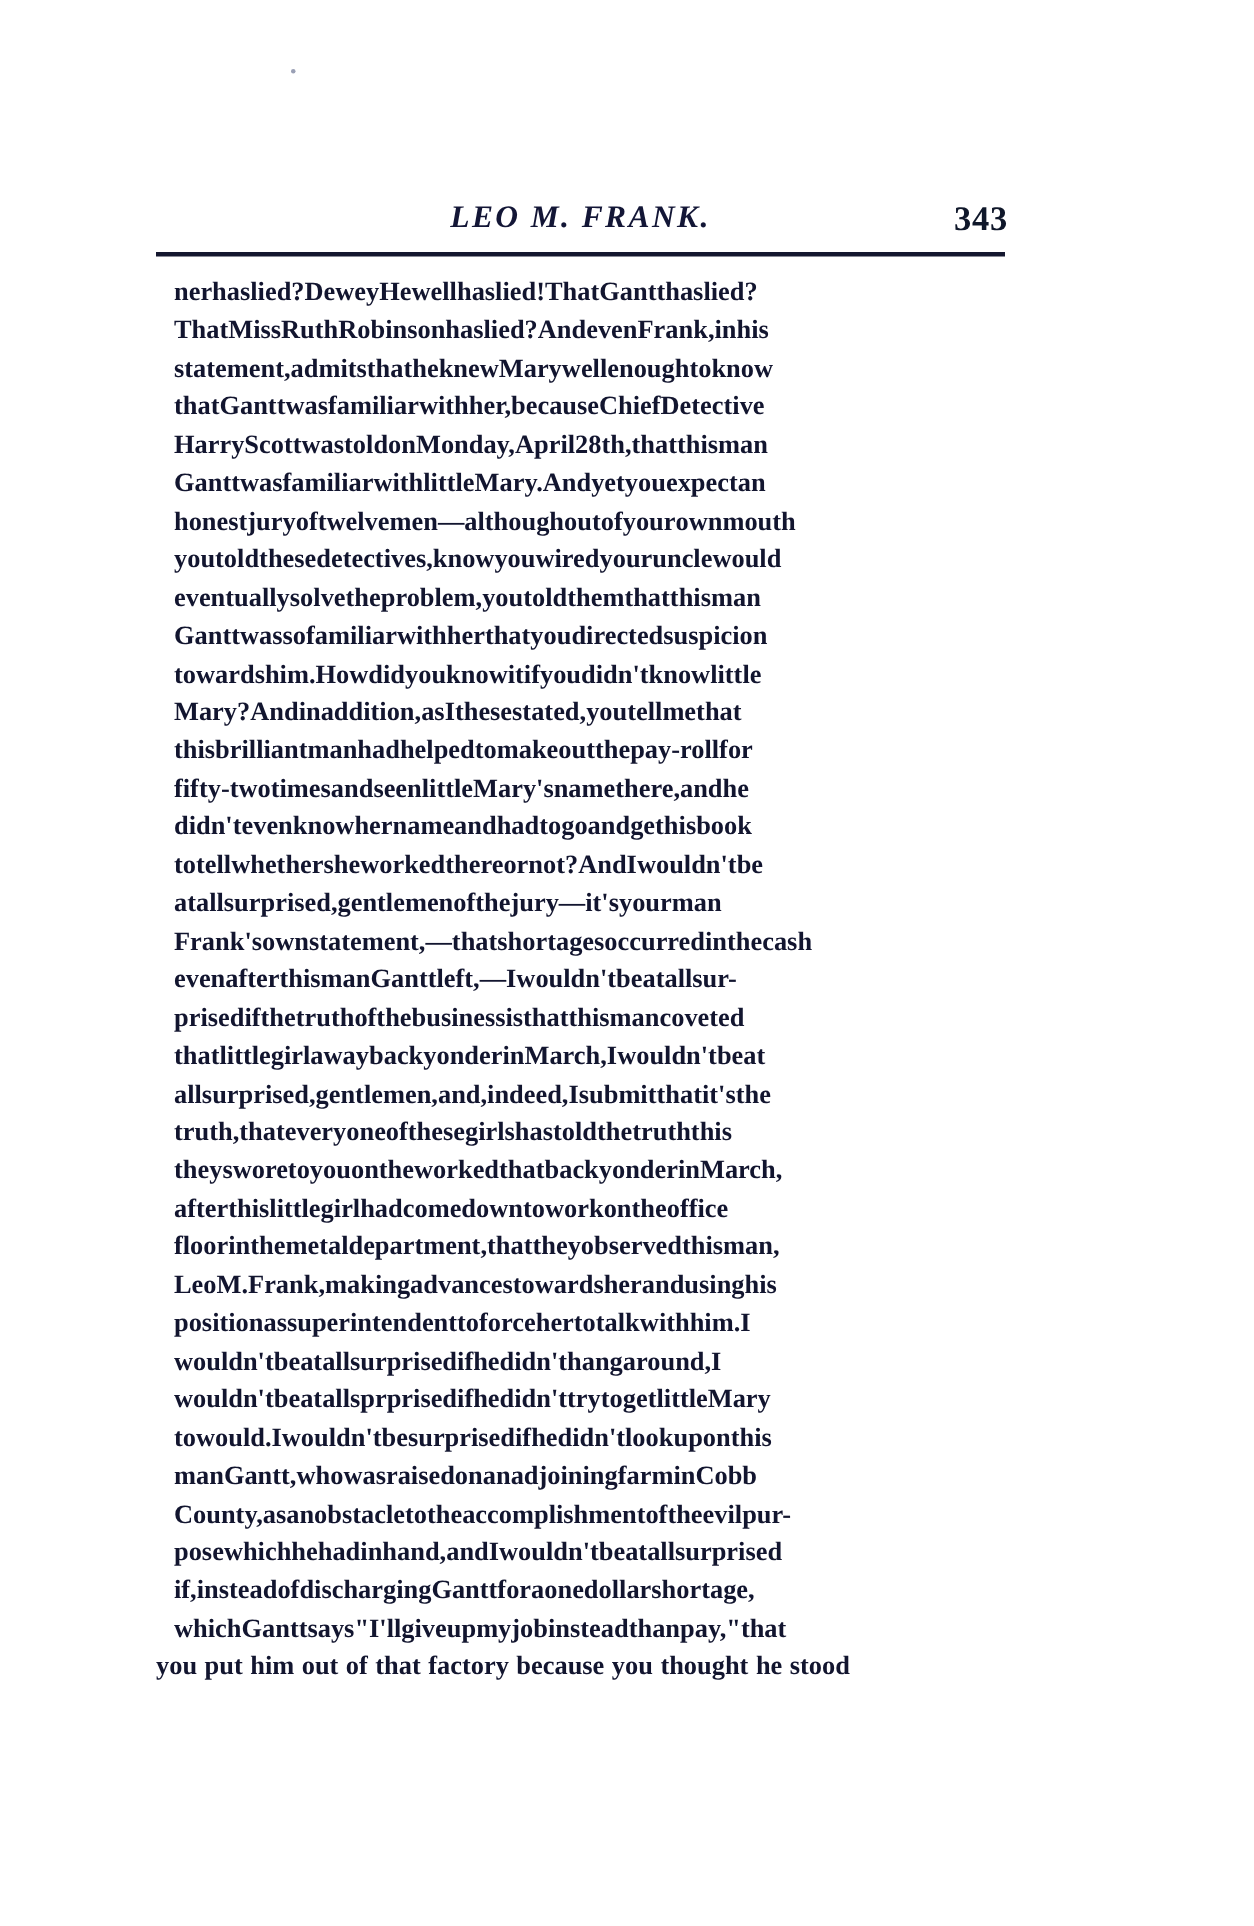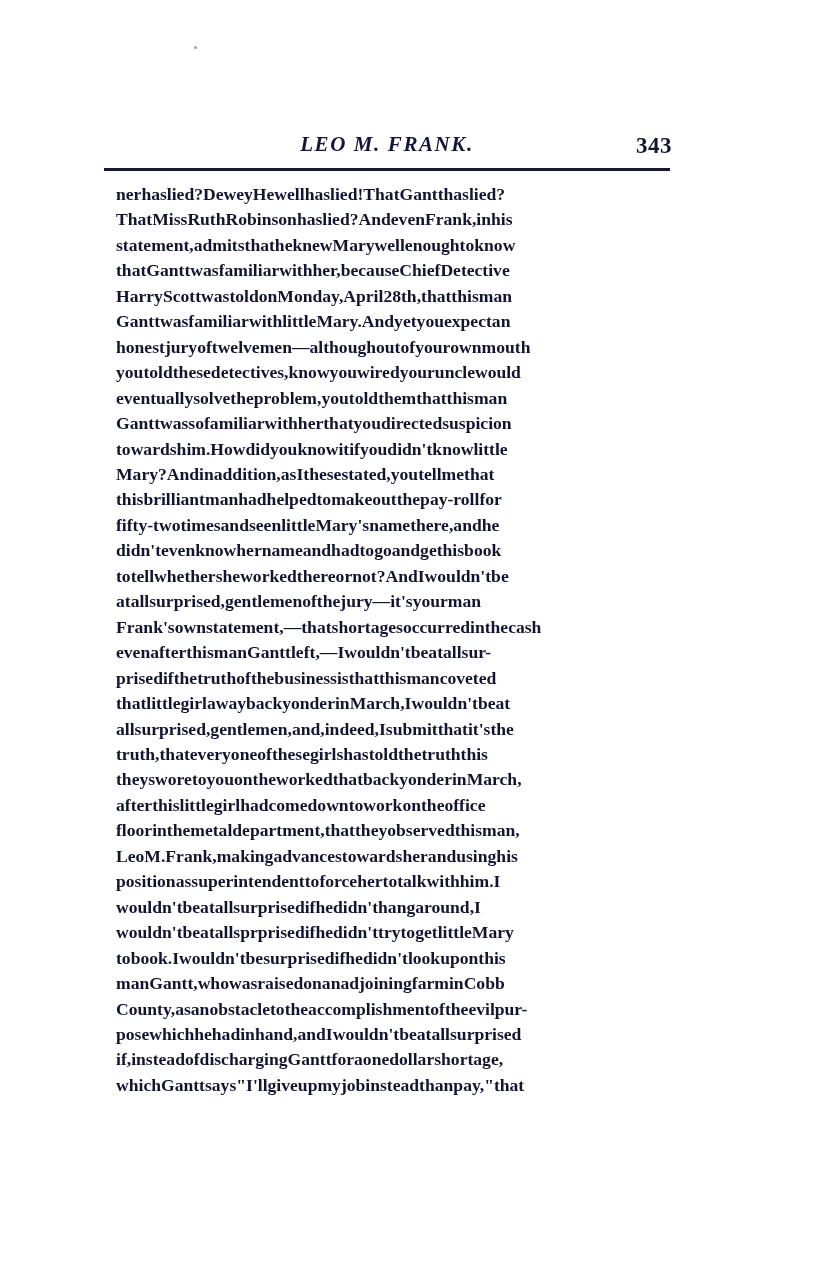--- a/index.html
+++ b/index.html
@@ -492,21 +492,21 @@
           <span>he</span>
           <span>didn't</span>
           <span>try</span>
           <span>to</span>
           <span>get</span>
           <span>little</span>
           <span>Mary</span>
         </span>
         <span class="line-justify">
           <span>to</span>
-          <span>book.</span>
+          <span>would.</span>
           <span>I</span>
           <span>wouldn't</span>
           <span>be</span>
           <span>surprised</span>
           <span>if</span>
           <span>he</span>
           <span>didn't</span>
           <span>look</span>
           <span>upon</span>
           <span>this</span>
@@ -571,16 +571,17 @@
           <span>"I'll</span>
           <span>give</span>
           <span>up</span>
           <span>my</span>
           <span>job</span>
           <span>instead</span>
           <span>than</span>
           <span>pay,"</span>
           <span>that</span>
         </span>
+        <span class="line">you put him out of that factory because you thought he stood</span>
       </p>
   </div>
 
 </div>
 
 </body></html>

